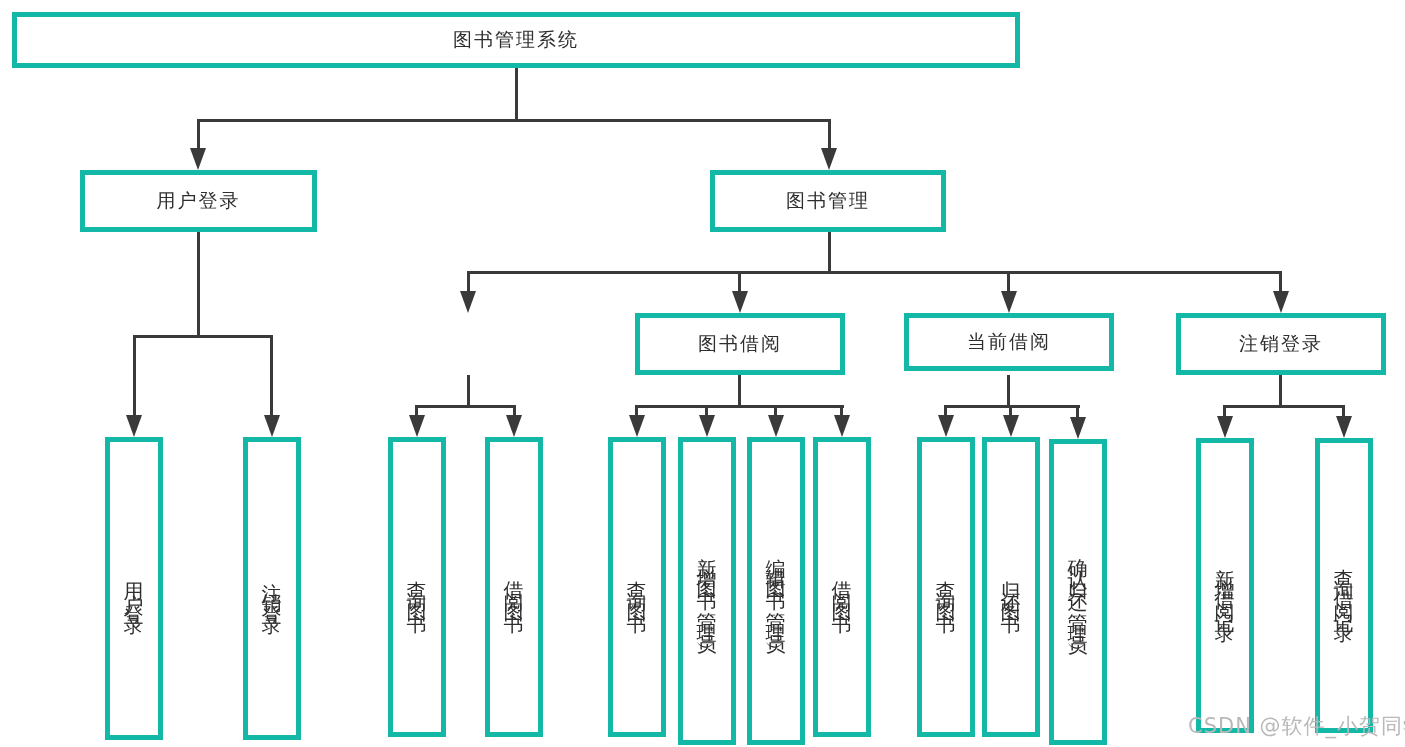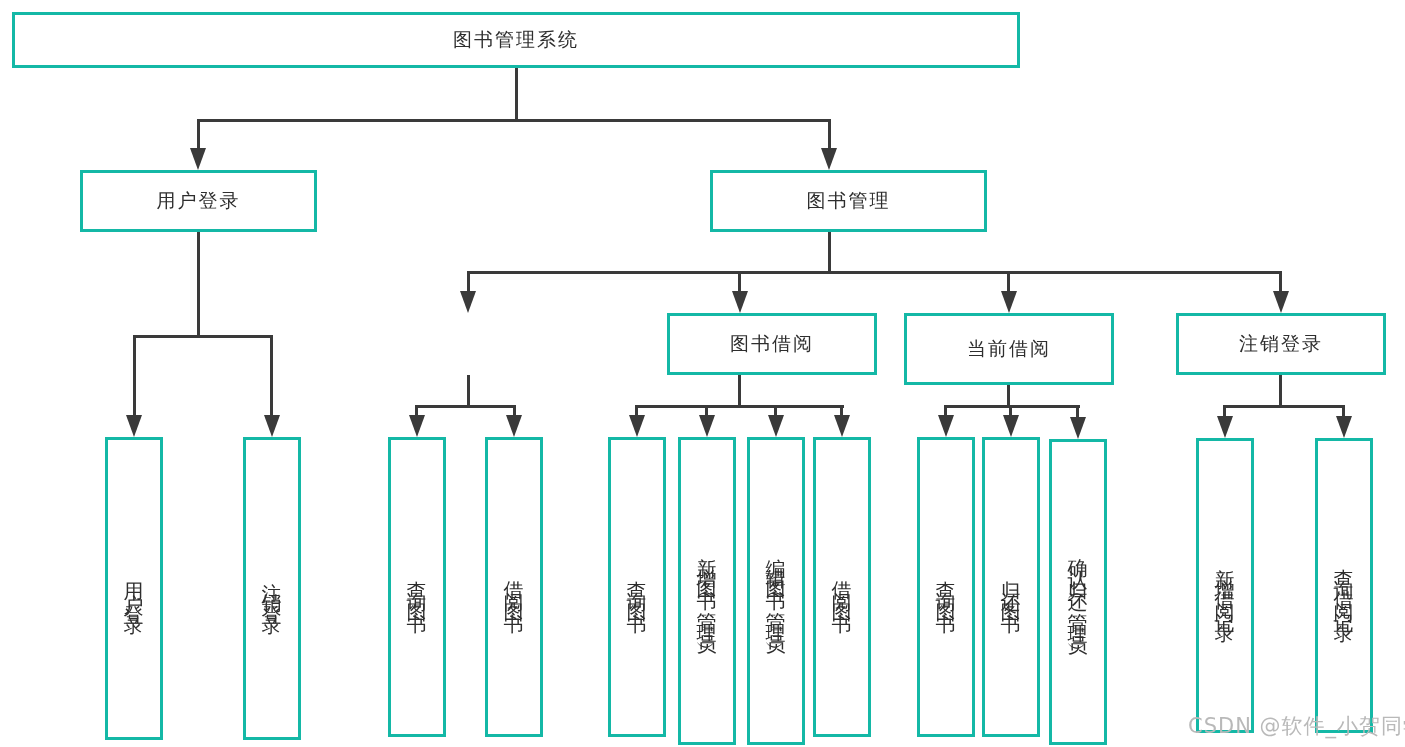--- a/index.html
+++ b/index.html
@@ -8,21 +8,21 @@
     width: 1405px;
     height: 747px;
     background: #ffffff;
     font-family: "DejaVu Sans", "Liberation Sans", sans-serif;
     overflow: hidden;
     color: #2e2e2e;
   }
   .box {
     position: absolute;
     box-sizing: border-box;
-    border: 3px solid #14b8a6;
+    border: 5px solid #14b8a6;
     background: #ffffff;
     display: flex;
     align-items: center;
     justify-content: center;
     font-size: 19px;
     letter-spacing: 2px;
     color: #2e2e2e;
     z-index: 2;
     text-align: right;
   }
@@ -68,21 +68,21 @@
   <div class="vline" style="left:515px; top:68px; height:53px;"></div>
   <div class="hline" style="left:197px; top:119px; width:634px;"></div>
   <div class="vline" style="left:197px; top:119px; height:32px;"></div>
   <div class="arrow" style="left:190px; top:148px;"></div>
   <div class="vline" style="left:828px; top:119px; height:32px;"></div>
   <div class="arrow" style="left:821px; top:148px;"></div>
 
   <div class="box" style="left:80px; top:170px; width:237px; height:62px;">
     <span>用户登录</span>
   </div>
-  <div class="box" style="left:710px; top:170px; width:277px; height:62px;">
+  <div class="box" style="left:710px; top:170px; width:236px; height:62px;">
     <span>图书管理</span>
   </div>
 
   <div class="vline" style="left:197px; top:232px; height:106px;"></div>
   <div class="hline" style="left:133px; top:335px; width:140px;"></div>
   <div class="vline" style="left:133px; top:335px; height:84px;"></div>
   <div class="arrow" style="left:126px; top:415px;"></div>
   <div class="vline" style="left:270px; top:335px; height:84px;"></div>
   <div class="arrow" style="left:264px; top:415px;"></div>
 
@@ -90,24 +90,24 @@
   <div class="hline" style="left:467px; top:271px; width:815px;"></div>
   <div class="vline" style="left:467px; top:271px; height:24px;"></div>
   <div class="arrow" style="left:460px; top:291px;"></div>
   <div class="vline" style="left:738px; top:271px; height:24px;"></div>
   <div class="arrow" style="left:732px; top:291px;"></div>
   <div class="vline" style="left:1007px; top:271px; height:24px;"></div>
   <div class="arrow" style="left:1001px; top:291px;"></div>
   <div class="vline" style="left:1279px; top:271px; height:24px;"></div>
   <div class="arrow" style="left:1273px; top:291px;"></div>
 
-  <div class="box" style="left:635px; top:313px; width:210px; height:62px;margin-left:32px;">
+  <div class="box" style="left:635px; top:313px; width:210px; height:62px;">
     <span>图书借阅</span>
   </div>
-  <div class="box" style="left:904px; top:313px; width:210px; height:72px;">
+  <div class="box" style="left:904px; top:313px; width:210px; height:58px;">
     <span>当前借阅</span>
   </div>
   <div class="box" style="left:1176px; top:313px; width:210px; height:62px;">
     <span>注销登录</span>
   </div>
 
   <div class="vline" style="left:467px; top:375px; height:33px;"></div>
   <div class="hline" style="left:415px; top:405px; width:101px;"></div>
   <div class="vline" style="left:415px; top:405px; height:14px;"></div>
   <div class="arrow" style="left:409px; top:415px;"></div>

